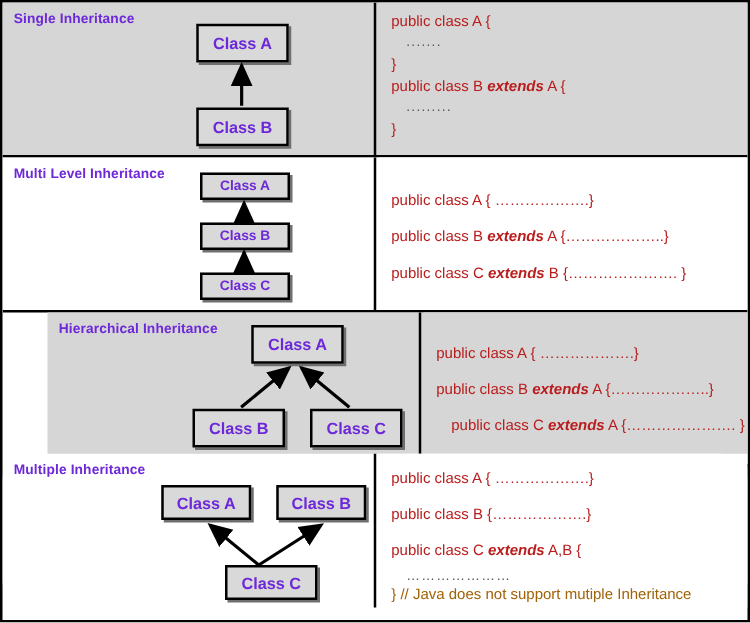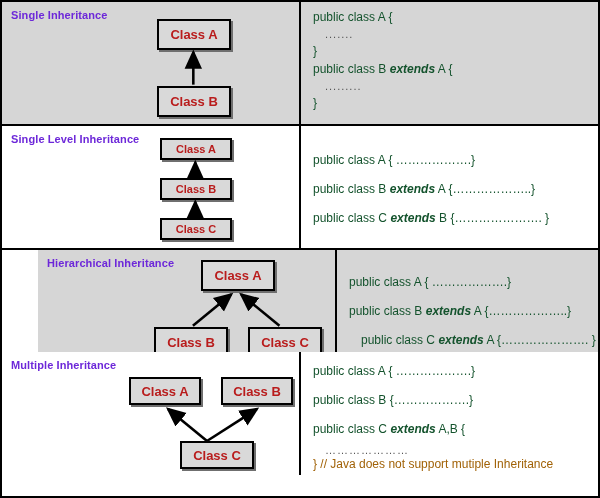--- a/index.html
+++ b/index.html
@@ -63,21 +63,21 @@
 
   .cbox {
     position: absolute;
     box-sizing: border-box;
     border: 2px solid #000000;
     background: #d9d9d9;
     display: flex;
     align-items: center;
     justify-content: center;
     font-weight: bold;
-    color: #b91c1c;
+    color: #6d28d9;
     white-space: nowrap;
   }
   .cbox.shadow {
     box-shadow: 2px 2px 0 #6f6f6f;
   }
   .cbox.big { font-size: 13px; }
   .cbox.small { font-size: 11px; }
 
   svg.arrows {
     position: absolute;
@@ -85,21 +85,21 @@
     top: 0;
     width: 299px;
     height: 100%;
     pointer-events: none;
   }
 
   .code-line {
     position: absolute;
     left: 10px;
     font-size: 12px;
-    color: #14532d;
+    color: #b91c1c;
     white-space: nowrap;
     font-family: "Liberation Sans", sans-serif;
   }
   .code-line b { font-weight: bold; font-style: italic; }
   .code-line.red { color: #a16207; }
   .code-line.dots-only { left: 22px; color: #555; letter-spacing: 1px; font-size: 11px;}
 </style>
 </head>
 <body>
 
@@ -124,21 +124,21 @@
       <div class="code-line dots-only" style="top:26px;">.......</div>
       <div class="code-line" style="top:42px;">}</div>
       <div class="code-line" style="top:60px;"><span>public class B </span><b>extends</b><span> A {</span></div>
       <div class="code-line dots-only" style="top:78px;">.........</div>
       <div class="code-line" style="top:94px;">}</div>
     </div>
   </div>
 
   <div class="row bg-white" style="top:124px; height:124px;">
     <div class="diagram-pane">
-      <div class="row-title">Single Level Inheritance</div>
+      <div class="row-title">Multi Level Inheritance</div>
       <div class="cbox small shadow" style="left:158px; top:136px; width:72px; height:22px; top:12px;">Class A</div>
       <div class="cbox small shadow" style="left:158px; top:52px; width:72px; height:22px;">Class B</div>
       <div class="cbox small shadow" style="left:158px; top:92px; width:72px; height:22px;">Class C</div>
       <svg class="arrows" viewBox="0 0 299 124">
         <defs>
           <marker id="ah2" markerWidth="8" markerHeight="8" refX="6.5" refY="4" orient="auto" markerUnits="strokeWidth">
             <path d="M0,0.6 L7.5,4 L0,7.4 z" fill="#000"></path>
           </marker>
         </defs>
         <line x1="194" y1="52" x2="194" y2="37" stroke="#000" stroke-width="2.6" marker-end="url(#ah2)"></line>
@@ -168,21 +168,21 @@
         <line x1="243" y1="77" x2="204" y2="45" stroke="#000" stroke-width="2.6" marker-end="url(#ah3)"></line>
       </svg>
     </div>
     <div class="code-pane bg-grey">
       <div class="code-line" style="top:25px;">public class A { ……………….}</div>
       <div class="code-line" style="top:54px;"><span>public class B </span><b>extends</b><span> A {………………..}</span></div>
       <div class="code-line" style="top:83px;padding-left:12px;"><span>public class C </span><b>extends</b><span> A {…………………. }</span></div>
     </div>
   </div>
 
-  <div class="row bg-white last" style="top:350px; height:123px;border-radius:21px;">
+  <div class="row bg-white last" style="top:361px; height:123px;border-radius:21px;">
     <div class="diagram-pane">
       <div class="row-title">Multiple Inheritance</div>
       <div class="cbox big shadow" style="left:127px; top:25px; width:72px; height:28px;">Class A</div>
       <div class="cbox big shadow" style="left:219px; top:25px; width:72px; height:28px;">Class B</div>
       <div class="cbox big shadow" style="left:178px; top:89px; width:74px; height:28px;">Class C</div>
       <svg class="arrows" viewBox="0 0 299 123">
         <defs>
           <marker id="ah4" markerWidth="8" markerHeight="8" refX="6.5" refY="4" orient="auto" markerUnits="strokeWidth">
             <path d="M0,0.6 L7.5,4 L0,7.4 z" fill="#000"></path>
           </marker>

